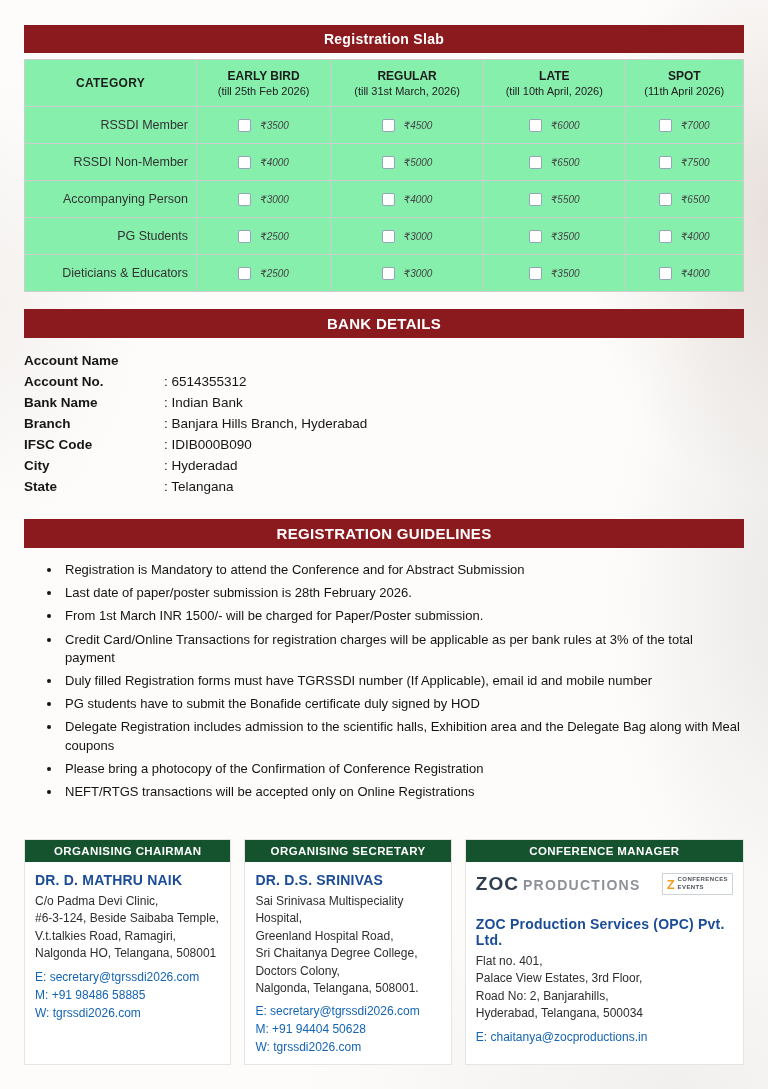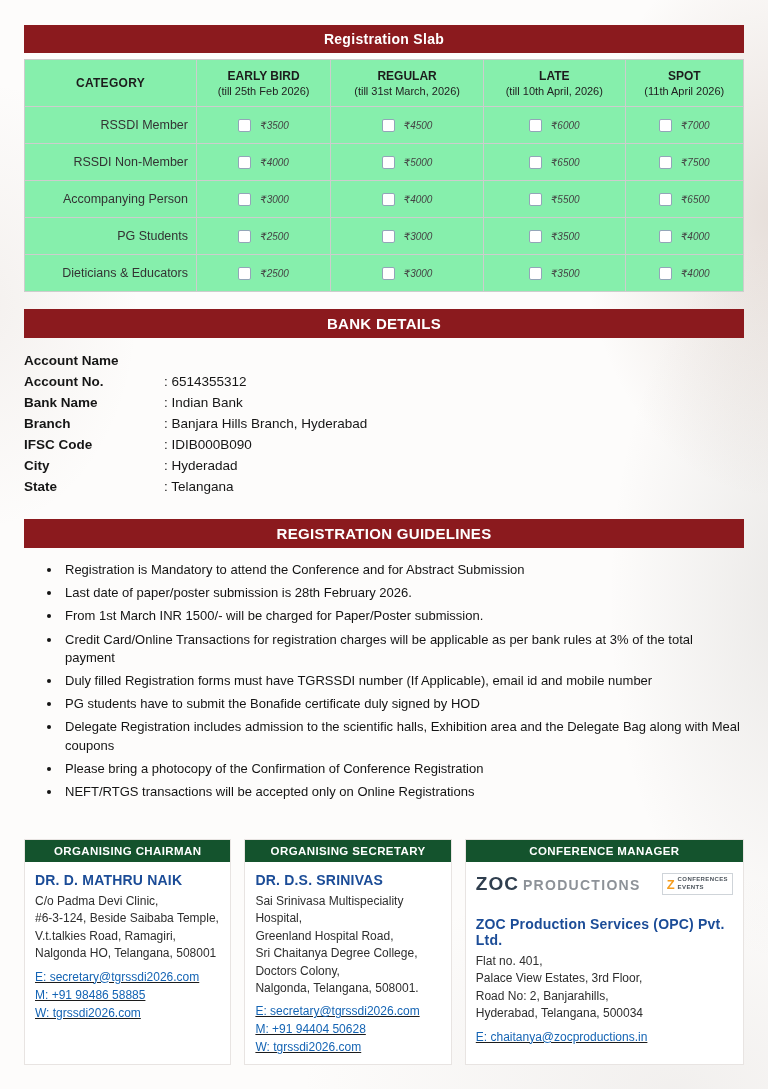--- a/index.html
+++ b/index.html
@@ -58,21 +58,21 @@
 
   .cards { display: grid; grid-template-columns: 1fr 1fr 1fr; gap: 13px; margin-top: 38px; }
   .card { background: #fff; border: 1px solid #e8e4e2; display: flex; flex-direction: column; }
   .card-head {
     background: #14532d; color: #fff; text-align: center;
     font-weight: bold; font-size: 11.5px; padding: 5px 2px; letter-spacing: .4px;
   }
   .card-body { padding: 8px 10px 10px; flex: 1; }
   .card-name { color: #1b4c97; font-weight: bold; font-size: 14px; margin: 2px 0 5px; letter-spacing: .2px; }
   .card-address { font-size: 12px; color: #2e2e2e; line-height: 1.45; white-space: pre-line; }
-  .card-contact { margin-top: 7px; text-decoration: underline; }
+  .card-contact { margin-top: 7px; }
   .contact-line { color: #1464b4; font-size: 12px; margin-top: 4px; }
 
   .zoc-logo { display: flex; align-items: center; gap: 21px; margin: 3px 0 21px; }
   .zoc-main { display: flex; align-items: baseline; gap: 4px; }
   .zoc-zoc { font-weight: bold; font-size: 19px; color: #2f3e4e; letter-spacing: 1px; }
   .zoc-prod { font-size: 14px; color: #8d9298; letter-spacing: 1.3px; font-weight: bold; }
   .zoc-badge { display: flex; align-items: center; gap: 3px; border: 1px solid #cfd4d9; padding: 2px 4px; background: #fff; }
   .zoc-badge-z { color: #f59d1e; font-weight: bold; font-size: 13px; }
   .zoc-badge-lines { display: flex; flex-direction: column; font-size: 6px; line-height: 1.3; color: #4a525a; letter-spacing: .4px; font-weight: bold; }
 </style>

